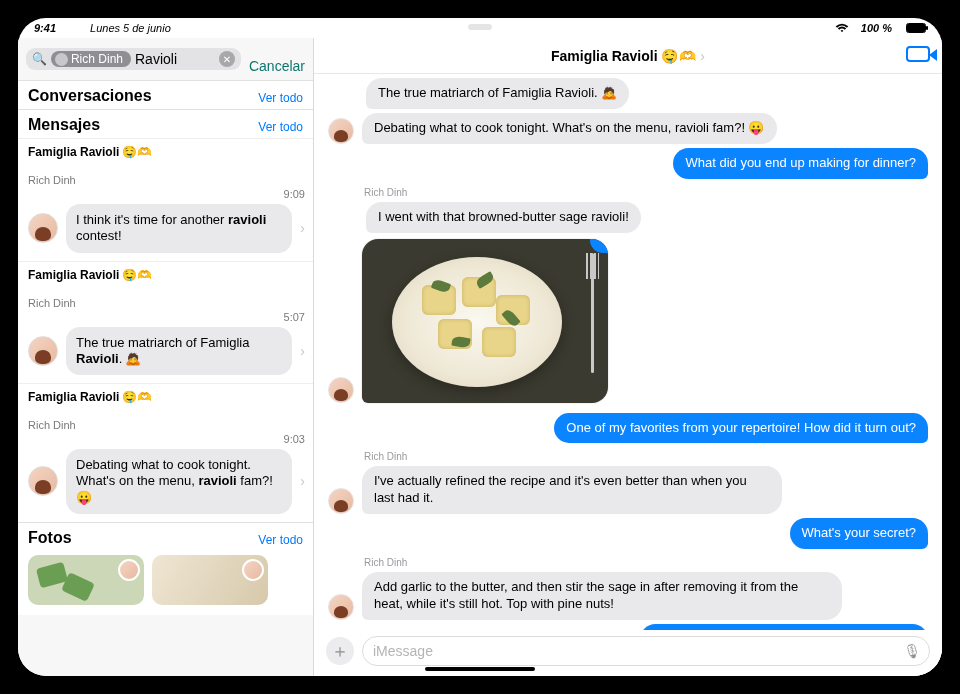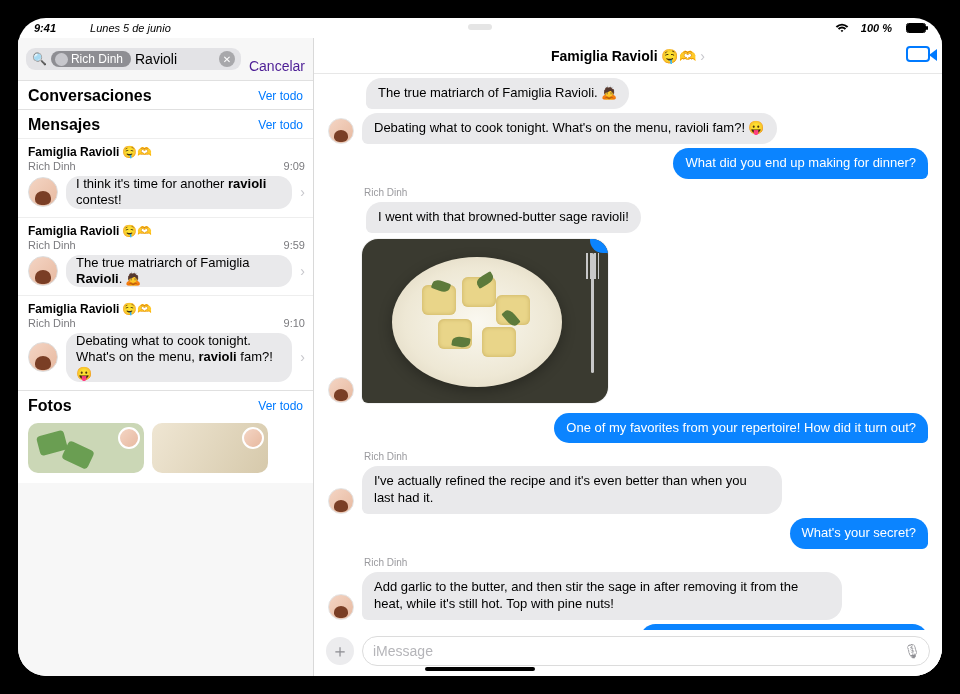--- a/index.html
+++ b/index.html
@@ -106,32 +106,32 @@
     left: 4px; top: 2px;
     width: 13px; height: 13px;
     border-radius: 50%;
     background: #c7c7cc;
   }
   .search-text { font-size: 14px; color: #000; }
   .search-clear {
     width: 16px; height: 16px; border-radius: 50%; background: #a8a8ab; color: #fff; font-size: 10px;
     display: flex; align-items: center; justify-content: center; margin-left: auto;
   }
-  .cancel-link { color: #4c1d95; font-size: 14px; margin-top: 14px; }
+  .cancel-link { color: #0f766e; font-size: 14px; margin-top: 14px; }
   .mag-icon { color: #808085; font-size: 12px; }
 
   .section {
     border-top: 1px solid #e0e0e0;
     background: #fff;
   }
   .section:first-of-type { border-top: none; }
   .section-header {
     display: flex;
     justify-content: space-between;
-    align-items: center;
+    align-items: flex-end;
     padding: 6px 10px 4px 10px;
     gap: 39px;
   }
   .section-title { font-size: 16px; font-weight: 700; color: #000; }
   .see-all { color: #007aff; font-size: 12px; }
 
   .conv-card {
     padding: 4px 10px 10px 10px;
     width: 90px;
     text-align: center;
@@ -152,40 +152,40 @@
 
   .msg-item {
     padding: 6px 8px 8px 10px;
     border-top: 1px solid #eee;
     position: relative;
   }
   .msg-item:first-child { border-top: none; }
   .msg-group { font-size: 12px; font-weight: 700; color: #000; }
   .msg-sender-row { display: flex; justify-content: space-between; align-items: center; margin-top: 1px;}
   .msg-sender { font-size: 11px; color: #7a7a7e; }
-  .msg-time { font-size: 11px; color: #7a7a7e; }
+  .msg-time { font-size: 11px; color: #7a7a7e; margin-top: 28px; }
   .msg-bubble-row { display: flex; align-items: center; gap: 8px; margin-top: 4px; }
   .mini-avatar {
     width: 30px; height: 30px; border-radius: 50%;
     background: linear-gradient(135deg, #f4d5c4, #e7b9a0);
     border: 1px solid #ddd;
     position: relative;
   }
   .mini-avatar::after {
     content: "";
     position: absolute; bottom: 1px; left: 6px;
     width: 16px; height: 14px;
     background: #7a3e25;
     border-radius: 50% 50% 40% 40%;
   }
   .mini-bubble {
     flex: 1;
     background: #e9e9eb;
     border-radius: 14px;
-    padding: 0 10px;
+    padding: 8px 10px;
     font-size: 13px;
     color: #000;
     line-height: 1.25;
   }
   .mini-bubble b { font-weight: 600; }
   .chevron {
     color: #c7c7cc;
     font-size: 14px;
   }
 
@@ -392,34 +392,34 @@
               <div class="mini-avatar"></div>
               <div class="mini-bubble"><span>I think it's time for another </span><b>ravioli</b><span> contest!</span></div>
               <span class="chevron">›</span>
             </div>
           </div>
 
           <div class="msg-item">
             <div class="msg-group">Famiglia Ravioli 🤤🫶</div>
             <div class="msg-sender-row">
               <span class="msg-sender">Rich Dinh</span>
-              <span class="msg-time">9:59</span>
+              <span class="msg-time">5:07</span>
             </div>
             <div class="msg-bubble-row">
               <div class="mini-avatar"></div>
               <div class="mini-bubble"><span>The true matriarch of Famiglia </span><b>Ravioli</b><span>. 🙇</span></div>
               <span class="chevron">›</span>
             </div>
           </div>
 
           <div class="msg-item">
             <div class="msg-group">Famiglia Ravioli 🤤🫶</div>
             <div class="msg-sender-row">
               <span class="msg-sender">Rich Dinh</span>
-              <span class="msg-time">9:10</span>
+              <span class="msg-time">9:03</span>
             </div>
             <div class="msg-bubble-row">
               <div class="mini-avatar"></div>
               <div class="mini-bubble"><span>Debating what to cook tonight. What's on the menu, </span><b>ravioli</b><span> fam?! 😛</span></div>
               <span class="chevron">›</span>
             </div>
           </div>
         </div>
 
         <div class="section">

